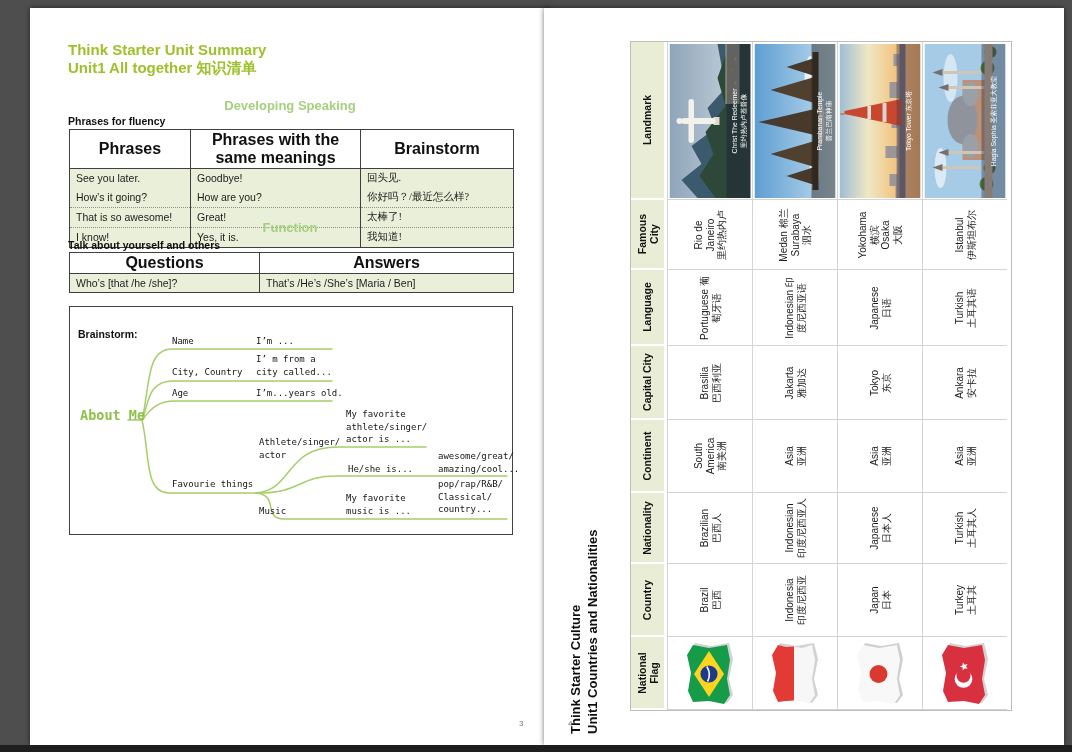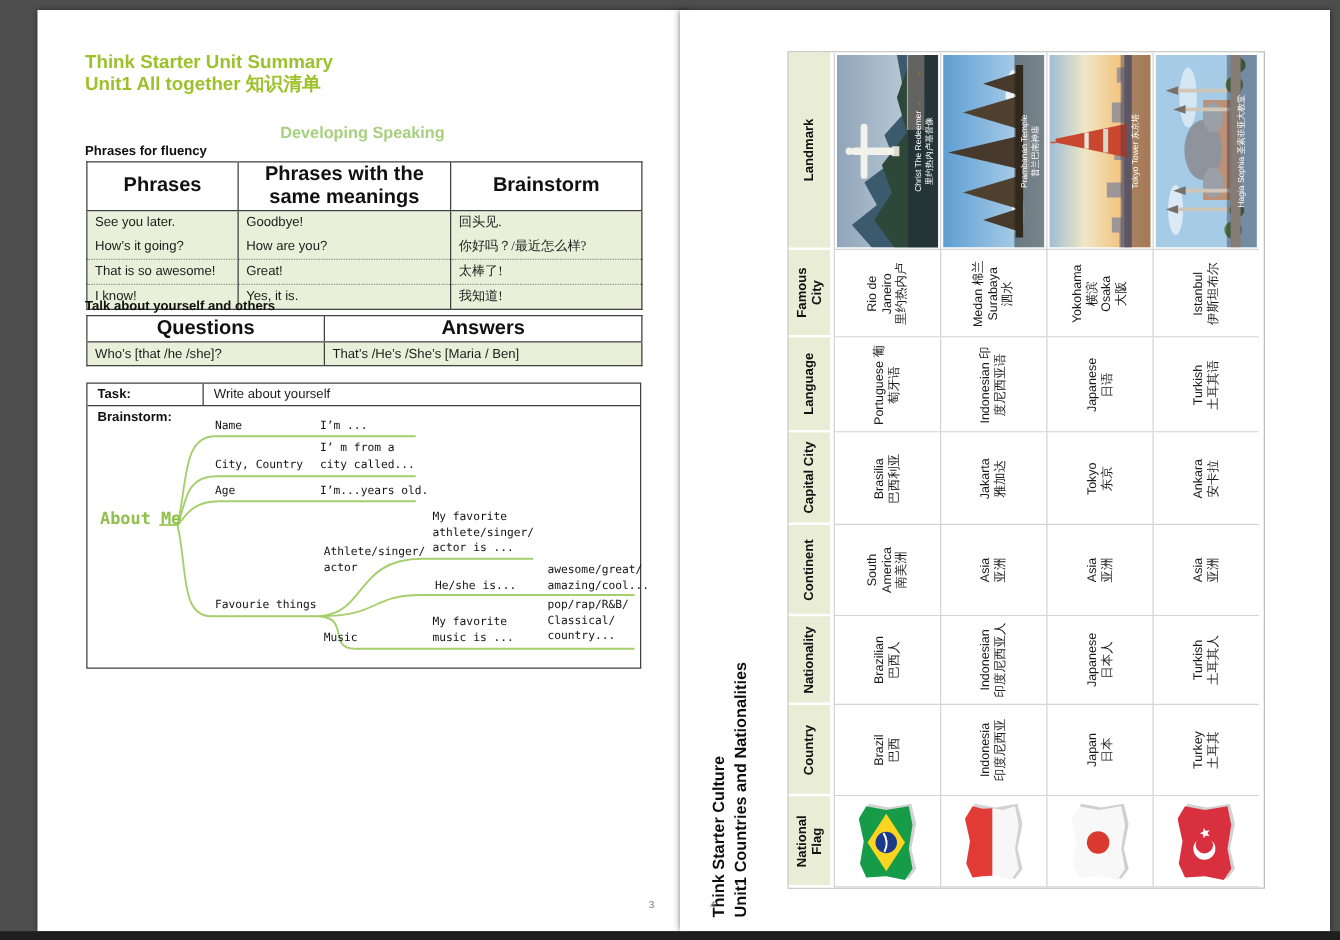--- a/index.html
+++ b/index.html
@@ -91,20 +91,21 @@
           <td class="zh">太棒了!</td>
         </tr>
         <tr>
           <td>I know!</td>
           <td>Yes, it is.</td>
           <td class="zh">我知道!</td>
         </tr>
       </tbody>
     </table>
 
+    <div class="sec-heading" style="top:212px;">Function</div>
     <div class="caption-bold" style="top:231px;">Talk about yourself and others</div>
 
     <table class="dtable" style="top:244px;">
       <colgroup>
           <col style="width:190px">
           <col style="width:254px">
         </colgroup>
       <thead>
         <tr>
           <th>Questions</th>
@@ -114,25 +115,20 @@
       <tbody>
         <tr>
           <td style="border-top:none">Who’s [that /he /she]?</td>
           <td style="border-top:none">That’s /He’s /She’s [Maria / Ben]</td>
         </tr>
       </tbody>
     </table>
 
 
     <div class="wbox">
-      <div class="task-row">
-        <span class="task-label">Task:</span>
-        <span class="task-divider"></span>
-        <span class="task-value">Write about yourself</span>
-      </div>
       <div class="brainstorm-label">Brainstorm:</div>
 
       <div class="mindmap">
         <svg class="mm-svg" width="441" height="209" viewBox="0 0 441 209">
           <g fill="none" stroke="#a6ce6b" stroke-width="1.5" stroke-linecap="round">
             <path d="M58,96 L72,96"></path>
             <path d="M72,96 C80,62 76,25 102,25 L262,25"></path>
             <path d="M72,96 C79,80 77,57 103,57 L262,57"></path>
             <path d="M72,96 C78,90 83,77 105,77 L262,77"></path>
             <path d="M72,96 C80,130 74,169 99,169 L186,169"></path>

